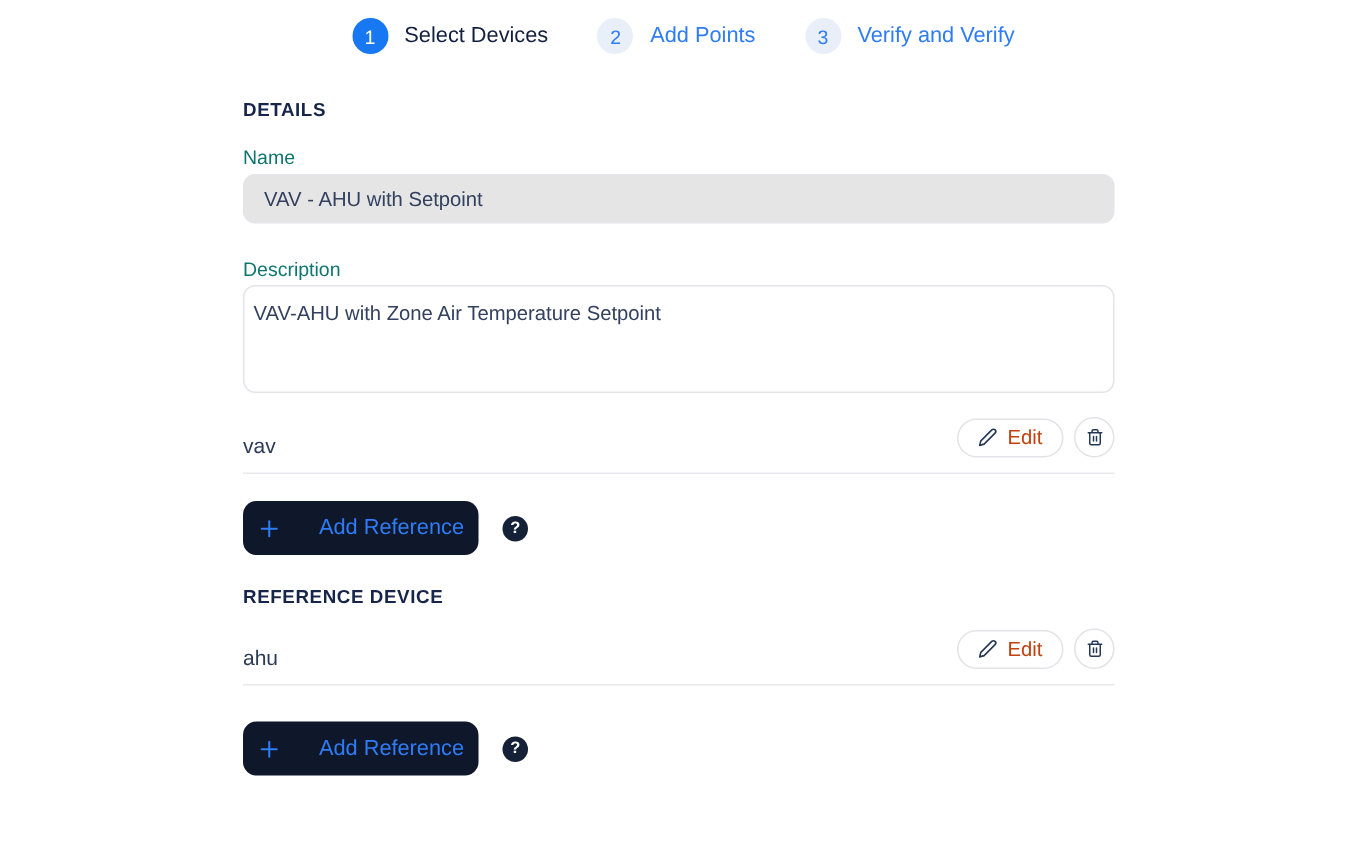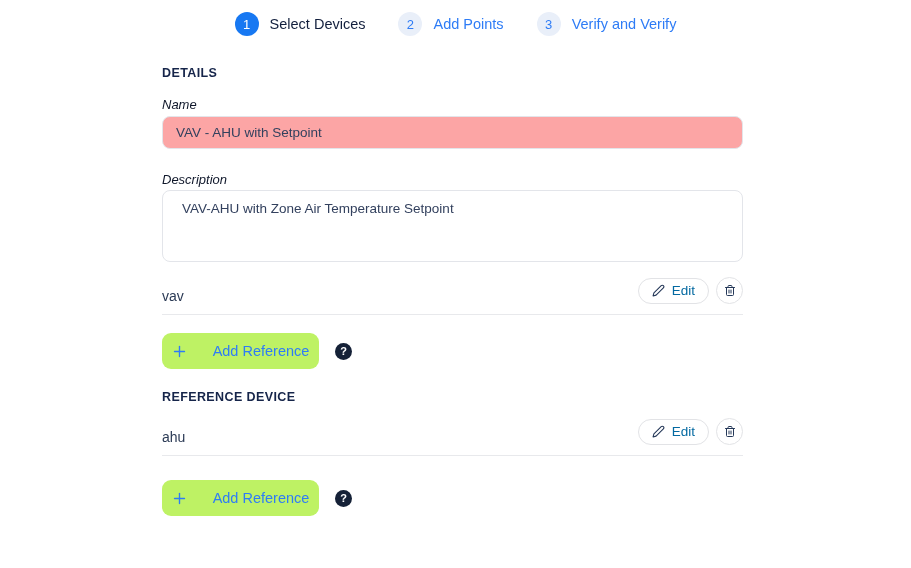--- a/index.html
+++ b/index.html
@@ -31,68 +31,68 @@
   
   .content { width: 581px; margin-left: 162px; }
   .section-title {
     margin-top: 30px;
     font-size: 12.5px; font-weight: 700; letter-spacing: .4px;
     color: #16254a; text-transform: uppercase;
   }
   .field-label {
     display: block;
     margin-top: 17px;
-    font-size: 13px; color: #0f172a; font-style: italic;
+    font-size: 13px; color: #0f766e;
   }
   .text-input {
     margin-top: 4px;
     width: 100%; height: 33px;
     border: 1px solid #e3e5ea; border-radius: 8px;
     padding: 0 13px;
     font-family: inherit; font-size: 13.5px; color: #33415e;
-    outline: none; background: #fca5a5;
+    outline: none; background: #e5e5e5;
   }
   .text-area {
     margin-top: 3px;
     width: 100%; height: 72px;
     border: 1px solid #e3e5ea; border-radius: 8px;
-    padding: 9px 19px;
+    padding: 9px 6px;
     font-family: inherit; font-size: 13.5px; color: #33415e;
     resize: none; outline: none; background: #ffffff;
     line-height: 1.35;
   }
   .section-title--device { margin-top: 21px; }
   .device-row {
     margin-top: 12px;
     display: flex; align-items: flex-end; justify-content: space-between;
     height: 26px;
   }
   .device-name { font-size: 14px; color: #2b3a55; }
   .row-actions { display: flex; align-items: center; gap: 7px; }
   .edit-btn {
     display: flex; align-items: center; gap: 7px;
     height: 26px; padding: 0 13px;
     background: #ffffff; border: 1px solid #e2e3e6; border-radius: 999px;
-    font-family: inherit; font-size: 13.5px; color: #0369a1;
+    font-family: inherit; font-size: 13.5px; color: #c2410c;
     cursor: pointer;
   }
   .icon-btn {
     width: 27px; height: 27px;
     display: flex; align-items: center; justify-content: center;
     background: #ffffff; border: 1px solid #e2e3e6; border-radius: 50%;
     cursor: pointer; color: #253858;
   }
   .divider { margin-top: 10px; border: 0; border-top: 1px solid #e8e9ec; height: 0; }
   .add-ref-row { display: flex; align-items: center; gap: 16px; }
   .add-ref-row--first { margin-top: 18px; }
   .add-ref-row--second { margin-top: 24px; }
   .add-ref-btn {
     height: 36px; width: 157px;
     display: flex; align-items: center; justify-content: center; gap: 26px;
-    background: #bef264; border: none; border-radius: 9px;
+    background: #0f172a; border: none; border-radius: 9px;
     font-family: inherit; font-size: 14.5px; font-weight: 500; color: #2e7cf6;
     cursor: pointer;
   }
   .help-icon {
     width: 17px; height: 17px; border-radius: 50%;
     background: #152137; color: #ffffff;
     display: flex; align-items: center; justify-content: center;
     font-size: 11px; font-weight: 700; line-height: 1;
     cursor: pointer;
   }

